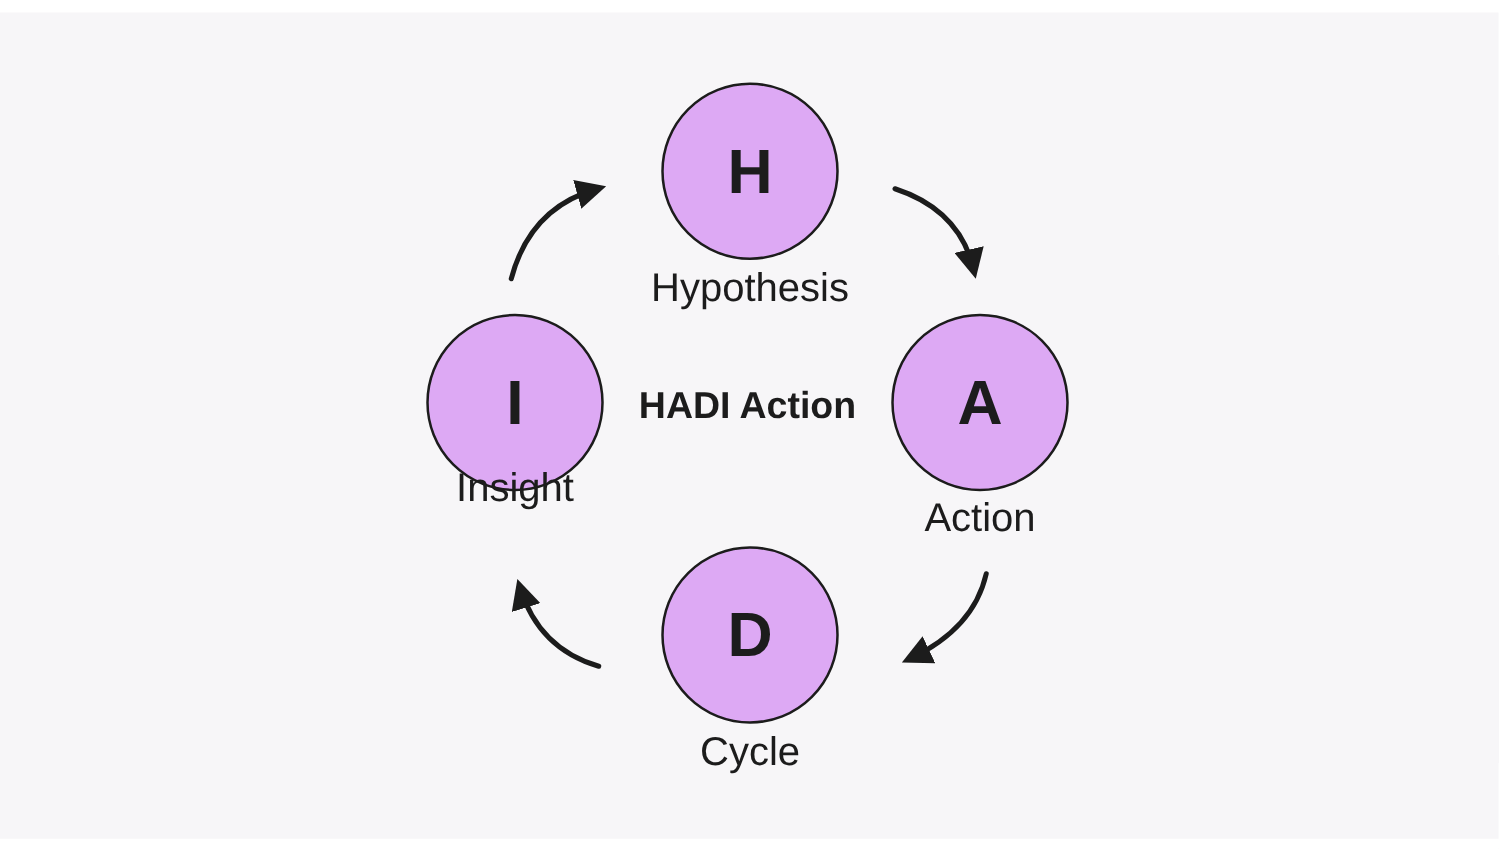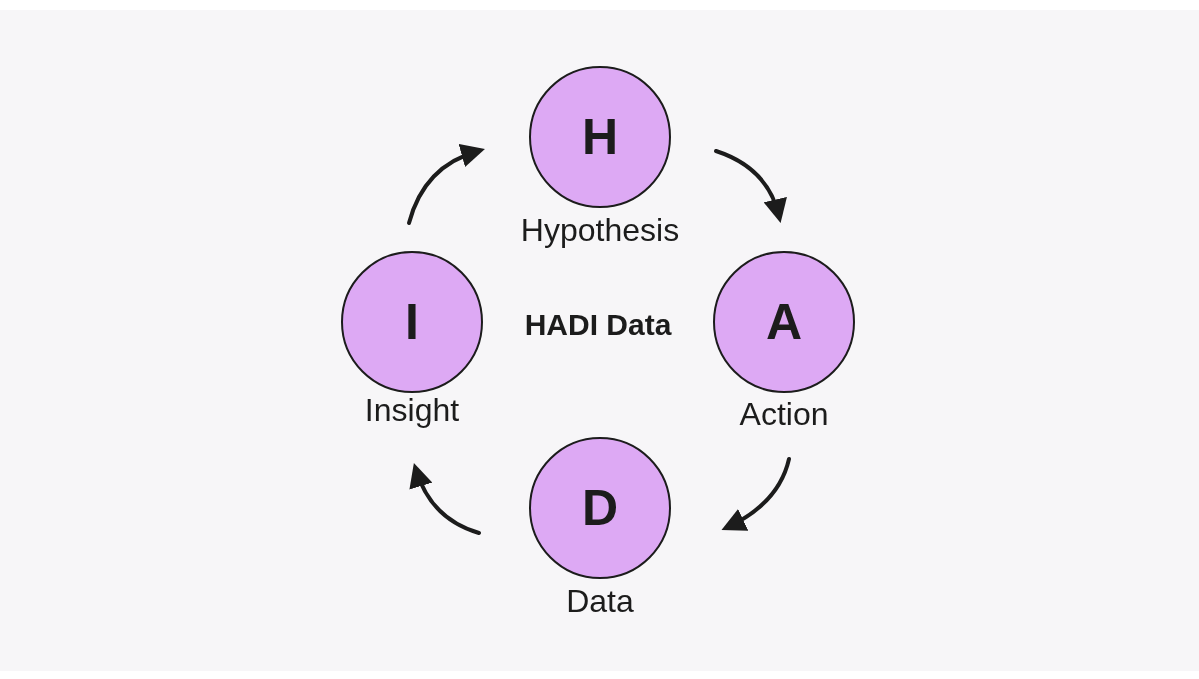--- a/index.html
+++ b/index.html
@@ -52,21 +52,21 @@
   .node-label {
     position: absolute;
     transform: translateX(-50%);
     font-size: 32px;
     color: var(--ink);
     white-space: nowrap;
   }
   .label-h { left: 600px; top: 212px; }
   .label-a { left: 784px; top: 396px; }
   .label-d { left: 600px; top: 583px; }
-  .label-i { left: 412px; top: 392px; text-align: center; }
+  .label-i { left: 412px; top: 372px; text-align: center; }
   .cycle-title {
     position: absolute;
     left: 598px; top: 308px;
     transform: translateX(-50%);
     font-size: 30px;
     font-weight: 700;
     color: var(--ink);
     white-space: nowrap;
   }
   .arrows-layer {
@@ -108,22 +108,22 @@
     <div class="node-label label-h">Hypothesis</div>
 
     <div class="node node-a">
       <span class="node-letter">A</span>
     </div>
     <div class="node-label label-a">Action</div>
 
     <div class="node node-d">
       <span class="node-letter">D</span>
     </div>
-    <div class="node-label label-d">Data</div>
+    <div class="node-label label-d">Cycle</div>
 
     <div class="node node-i">
       <span class="node-letter">I</span>
     </div>
     <div class="node-label label-i">Insight</div>
 
-    <div class="cycle-title">HADI Data</div>
+    <div class="cycle-title">HADI Action</div>
   </div>
 </div>
 
 </body></html>

